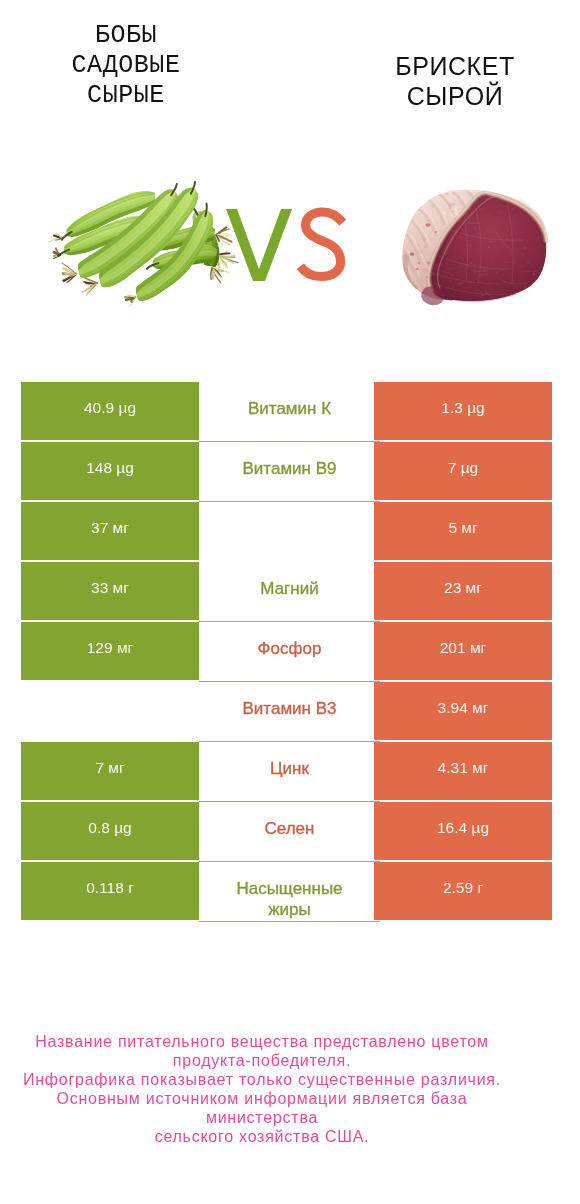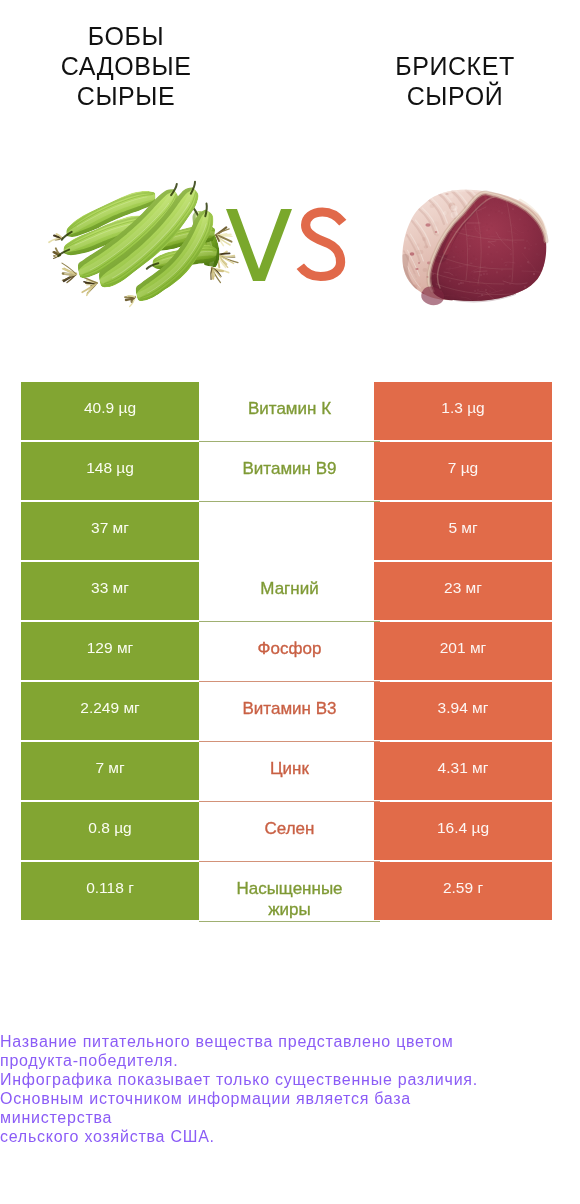--- a/index.html
+++ b/index.html
@@ -1,37 +1,37 @@
 <!DOCTYPE html>
 <html><head>
 <meta charset="utf-8">
 <style>
   *{box-sizing:border-box;}
   html,body{margin:0;padding:0;}
   body{width:580px;height:1204px;background:#fff;font-family:"Liberation Sans",sans-serif;}
   .page{position:relative;width:580px;height:1204px;overflow:hidden;background:#fff;}
 
   .title{position:absolute;text-align:center;font-size:25px;line-height:30px;color:#111;font-weight:400;letter-spacing:0.55px;}
-  #left-title{left:26px;top:21px;width:200px;}
+  #left-title{left:26px;top:21px;width:200px;font-family:Liberation Mono, monospace;}
   #right-title{left:355px;top:51px;width:200px;}
 
   .art{position:absolute;left:0;top:0;width:580px;height:1204px;pointer-events:none;}
 
 
   .table{position:absolute;left:0;top:374px;width:580px;}
   .row{position:relative;height:60px;}
   .cell{position:absolute;top:0;display:flex;align-items:center;justify-content:center;text-align:center;margin-top:8px;}
   .cl{left:21px;width:178px;height:58px;background:#82a532;color:#fbfdf2;font-size:15.5px;padding-bottom:6px;}
   .cm{left:199px;width:181px;height:60px;color:#7f9a35;font-size:17px;font-weight:400;-webkit-text-stroke:0.32px #7f9a35;
       border-bottom:1px solid #a0b072;line-height:21px;padding:16px 16px 0;align-items:flex-start;overflow:visible;}
   .cr{left:374px;width:178px;height:58px;background:#e16b49;color:#fdf6f3;font-size:15.5px;padding-bottom:6px;}
   .row.o .cm{color:#c96044;border-bottom-color:#d39279;-webkit-text-stroke-color:#c96044;}
 
-  .footer{position:absolute;left:0;top:1032px;width:524px;text-align:left;
-          font-size:16px;line-height:19px;color:#8b5cf6;letter-spacing:0.75px;}
+  .footer{position:absolute;left:0;top:1032px;width:524px;text-align:center;
+          font-size:16px;line-height:19px;color:#ec4899;letter-spacing:0.75px;}
 </style>
 </head>
 <body>
 
 <div class="page">
 
   <div class="title" id="left-title">БОБЫ<br>САДОВЫЕ<br>СЫРЫЕ</div>
   <div class="title" id="right-title">БРИСКЕТ<br>СЫРОЙ</div>
 
   <svg class="art" viewBox="0 0 580 1204" xmlns="http://www.w3.org/2000/svg">
@@ -785,21 +785,20 @@
         <div class="cell cl">33 мг</div>
         <div class="cell cm">Магний</div>
         <div class="cell cr">23 мг</div>
       </div>
       <div class="row o">
         <div class="cell cl">129 мг</div>
         <div class="cell cm">Фосфор</div>
         <div class="cell cr">201 мг</div>
       </div>
       <div class="row o">
-        <div class="cell cl">2.249 мг</div>
         <div class="cell cm">Витамин B3</div>
         <div class="cell cr">3.94 мг</div>
       </div>
       <div class="row o">
         <div class="cell cl">7 мг</div>
         <div class="cell cm">Цинк</div>
         <div class="cell cr">4.31 мг</div>
       </div>
       <div class="row o">
         <div class="cell cl">0.8 µg</div>

